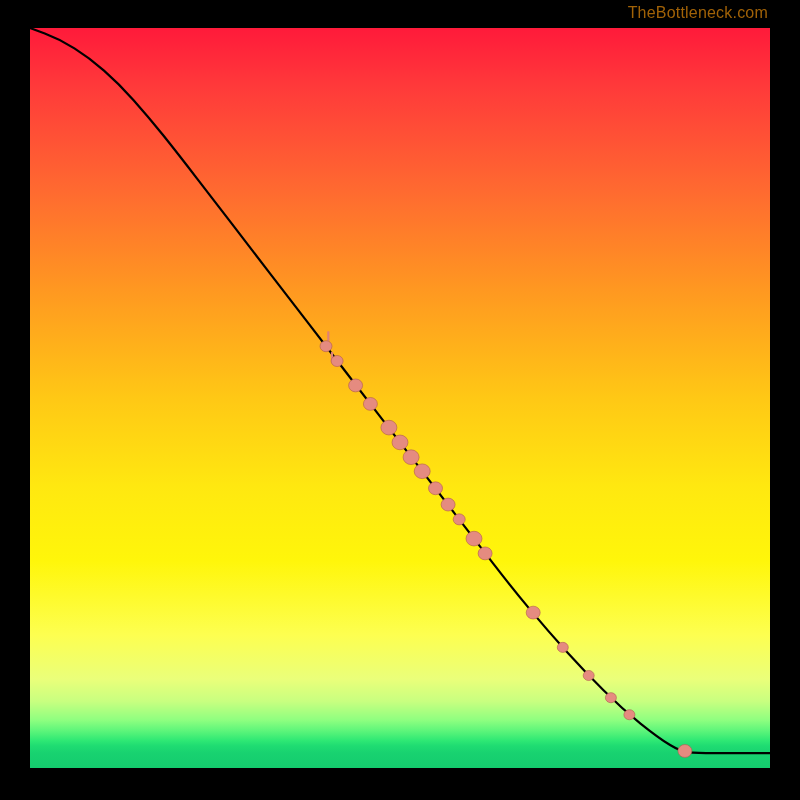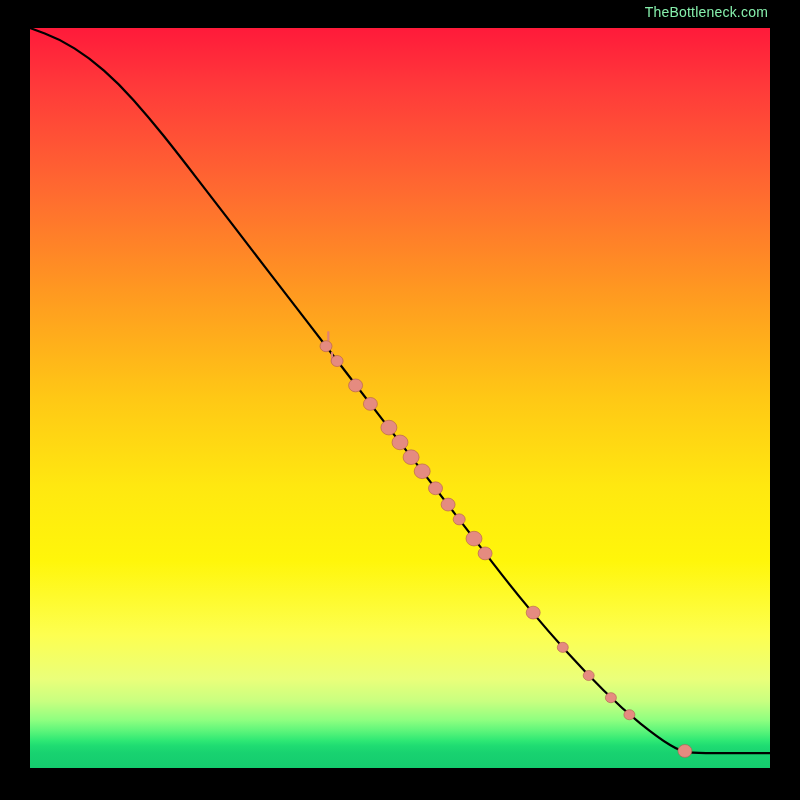--- a/index.html
+++ b/index.html
@@ -39,22 +39,22 @@
       #2ee874 96.3%,
       #1fdc72 97%,
       #18d270 98%,
       #14cc6e 100%
     );
   }
   .watermark {
     position: absolute;
     top: 4px;
     right: 32px;
-    color: #86efac;
-    font-size: 14px;
+    color: #a16207;
+    font-size: 16px;
     font-weight: 500;
     letter-spacing: 0.2px;
     user-select: none;
   }
   svg.curve {
     position: absolute;
     left: 0;
     top: 0;
     width: 740px;
     height: 740px;

